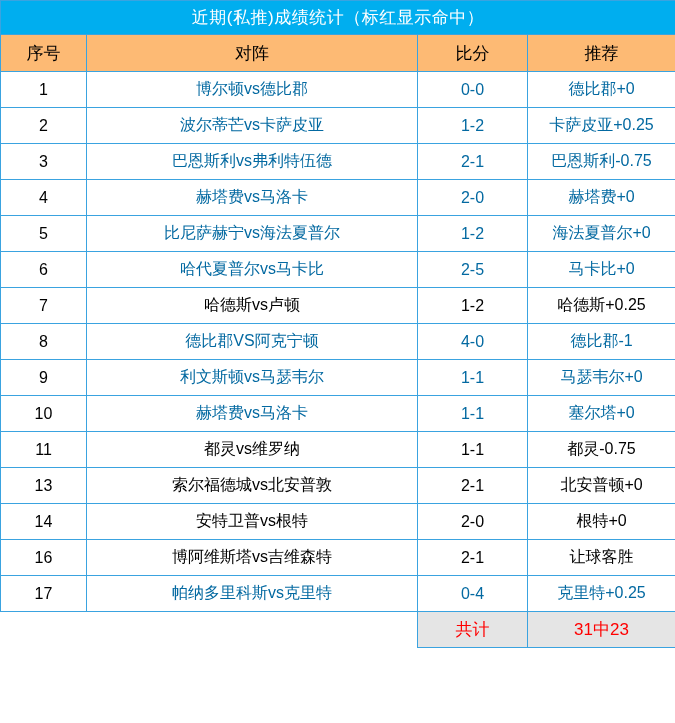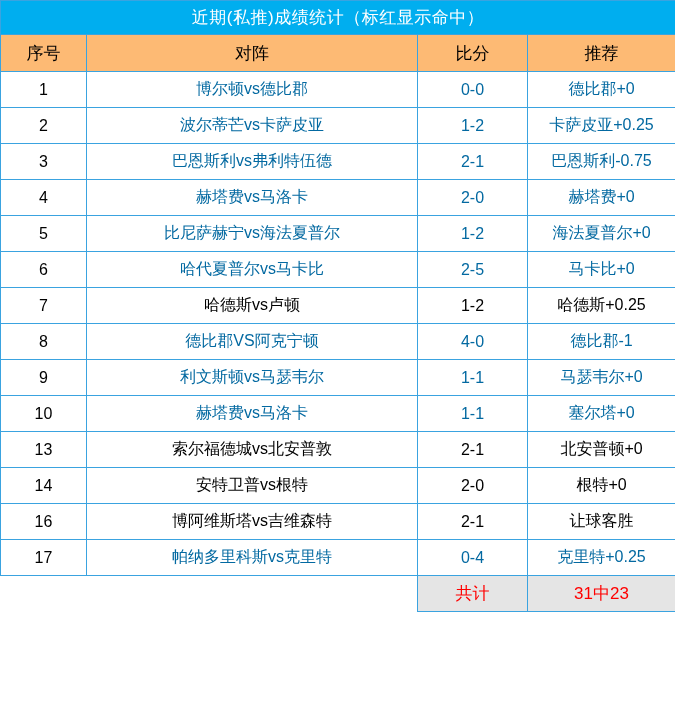--- a/index.html
+++ b/index.html
@@ -148,20 +148,26 @@
           <td class="row-cell hit">1-1</td>
           <td class="row-cell hit">马瑟韦尔+0</td>
         </tr>
         <tr>
           <td class="row-cell">10</td>
           <td class="row-cell hit">赫塔费vs马洛卡</td>
           <td class="row-cell hit">1-1</td>
           <td class="row-cell hit">塞尔塔+0</td>
         </tr>
         <tr>
+          <td class="row-cell">11</td>
+          <td class="row-cell">都灵vs维罗纳</td>
+          <td class="row-cell">1-1</td>
+          <td class="row-cell">都灵-0.75</td>
+        </tr>
+        <tr>
           <td class="row-cell">13</td>
           <td class="row-cell">索尔福德城vs北安普敦</td>
           <td class="row-cell">2-1</td>
           <td class="row-cell">北安普顿+0</td>
         </tr>
         <tr>
           <td class="row-cell">14</td>
           <td class="row-cell">安特卫普vs根特</td>
           <td class="row-cell">2-0</td>
           <td class="row-cell">根特+0</td>

